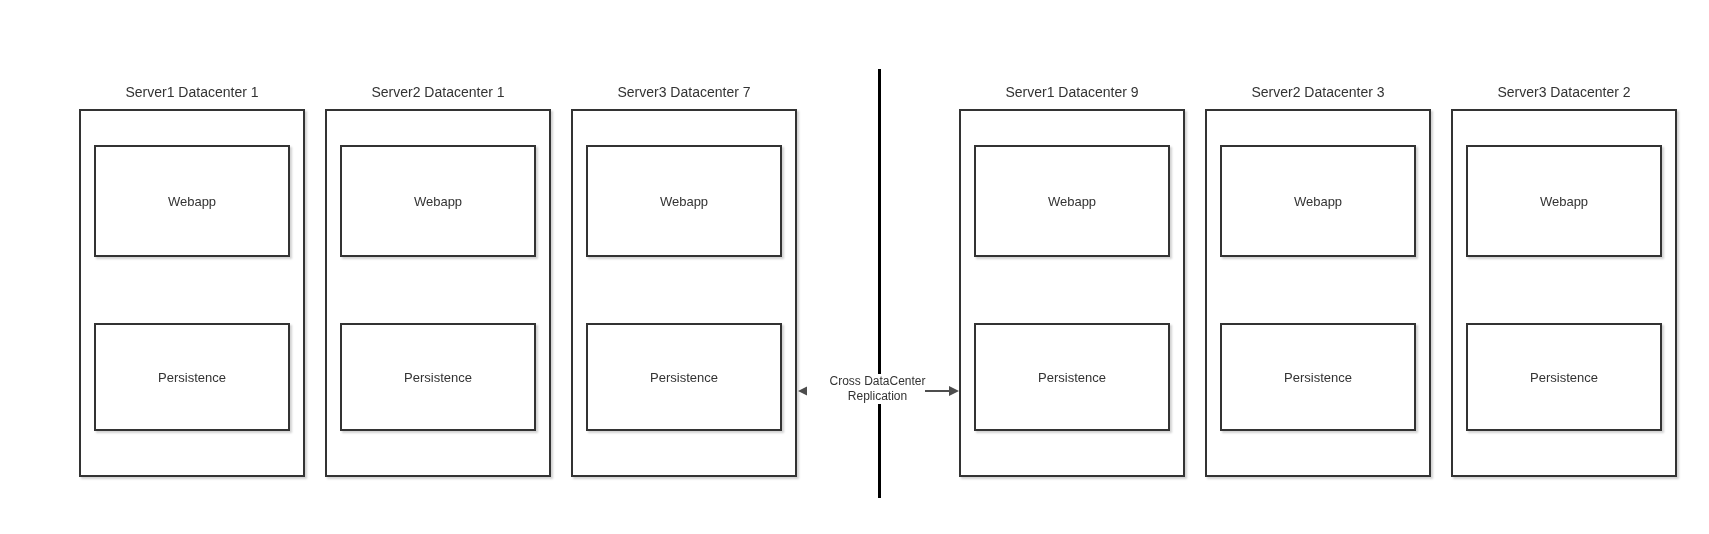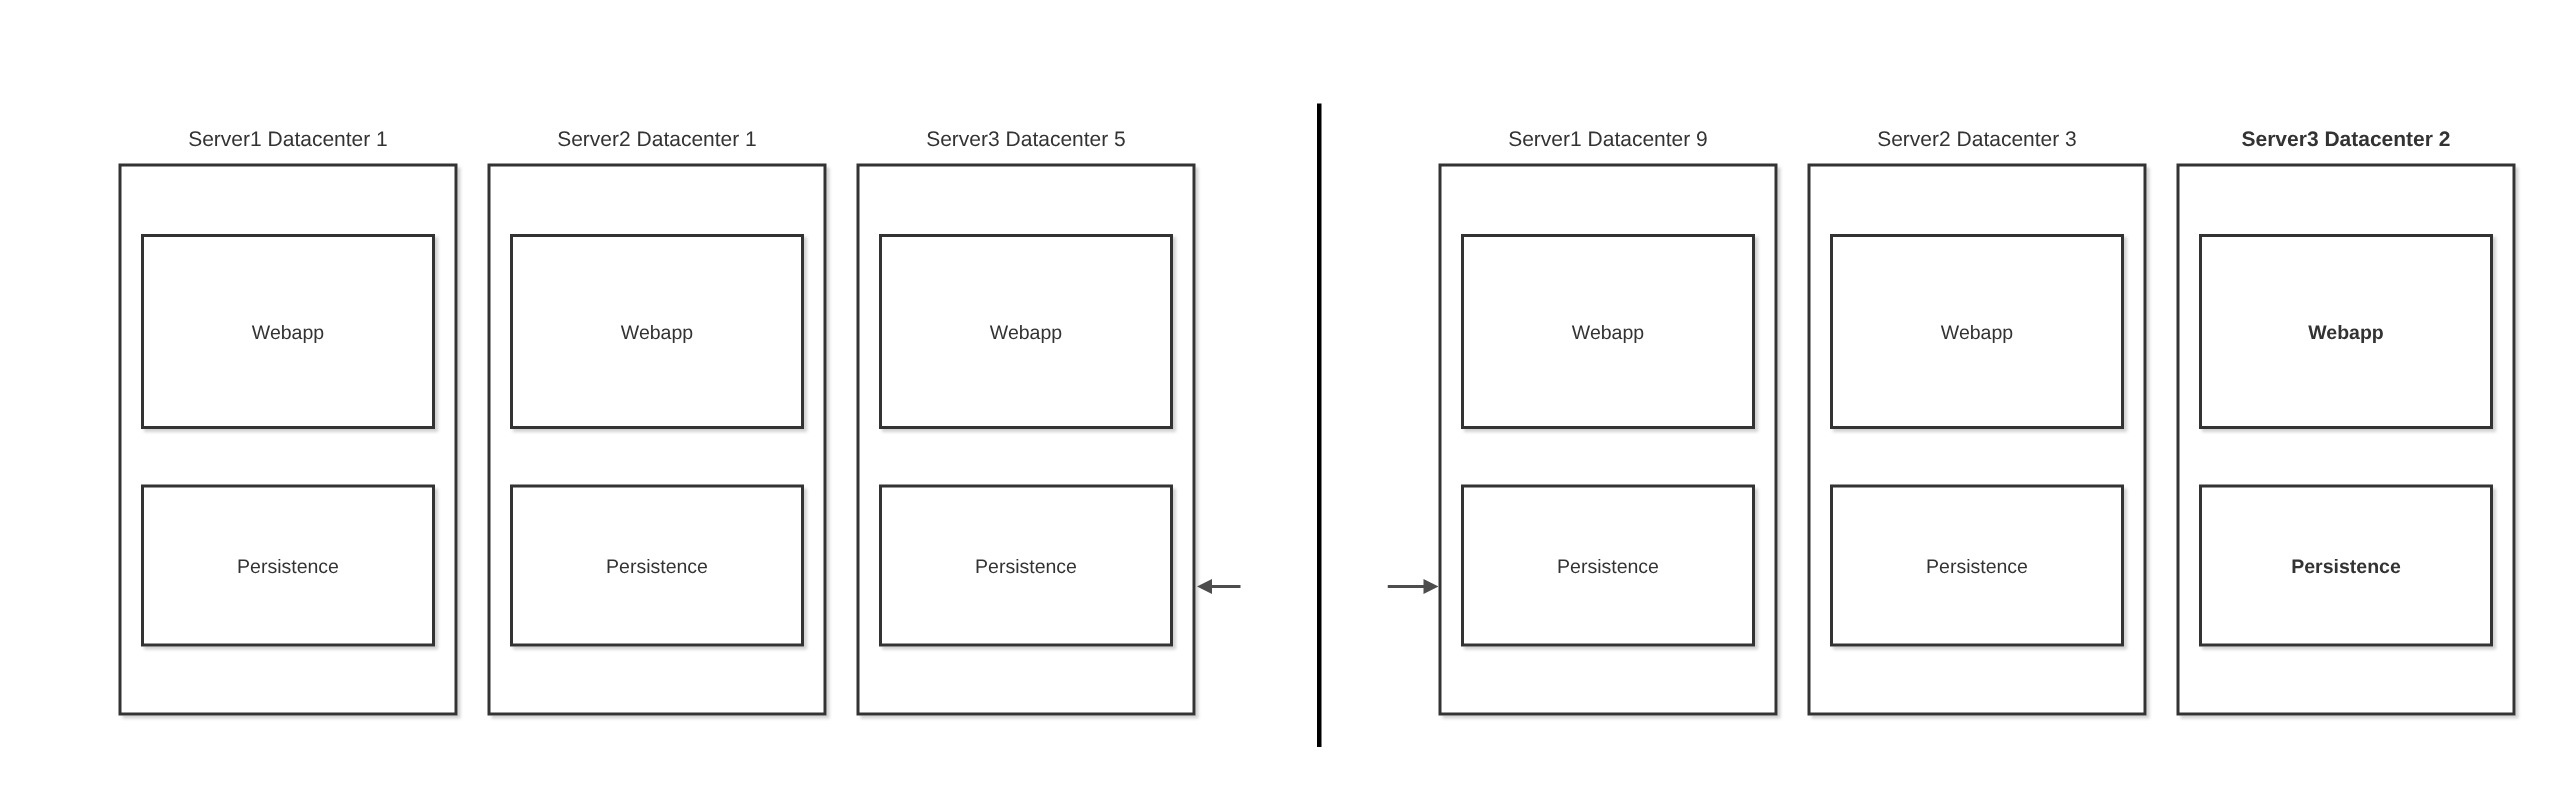--- a/index.html
+++ b/index.html
@@ -37,21 +37,21 @@
   .component{
     position:absolute;
     box-sizing:border-box;
     left:13px;width:196px;
     border:2px solid var(--border);
     background:var(--bg);
     box-shadow:2px 2px 2px rgba(0,0,0,0.18);
     display:flex;align-items:center;justify-content:center;
     font-size:13px;
   }
-  .webapp{top:45px;height:130px;}
+  .webapp{top:34px;height:112px;}
   .persistence{top:212px;height:108px;text-align:right;}
   #divider{
     position:absolute;
     left:878px;top:69px;
     width:3px;height:429px;
     background:var(--divider);
     z-index:1;
   }
   #repl-label{
     position:absolute;
@@ -73,20 +73,24 @@
 
 <div id="canvas">
 
   <div id="divider"></div>
 
   <svg id="arrow-left" class="arrow-svg" width="30" height="14" viewBox="0 0 30 14">
     <line x1="29" y1="7" x2="8" y2="7" stroke="#4d4d4d" stroke-width="2"></line>
     <polygon points="10,2 0,7 10,12" fill="#4d4d4d"></polygon>
   </svg>
 
+  <div id="repl-label">
+    <span>Cross DataCenter</span>
+    <span>Replication</span>
+  </div>
 
   <svg id="arrow-right" class="arrow-svg" width="34" height="14" viewBox="0 0 34 14">
     <line x1="0" y1="7" x2="26" y2="7" stroke="#4d4d4d" stroke-width="2"></line>
     <polygon points="24,2 34,7 24,12" fill="#4d4d4d"></polygon>
   </svg>
 
 <div class="server" style="left: 79px; top: 109px; width: 226px; height: 368px;">
       <div class="server-title">Server1 Datacenter 1</div>
       <div class="component webapp">
         <span class="lbl">Webapp</span>
@@ -98,21 +102,21 @@
     <div class="server" style="left: 325px; top: 109px; width: 226px; height: 368px; text-decoration: underline;">
       <div class="server-title">Server2 Datacenter 1</div>
       <div class="component webapp">
         <span class="lbl">Webapp</span>
       </div>
       <div class="component persistence">
         <span class="lbl">Persistence</span>
       </div>
     </div>
     <div class="server" style="left: 571px; top: 109px; width: 226px; height: 368px;">
-      <div class="server-title">Server3 Datacenter 5</div>
+      <div class="server-title">Server3 Datacenter 7</div>
       <div class="component webapp">
         <span class="lbl">Webapp</span>
       </div>
       <div class="component persistence">
         <span class="lbl">Persistence</span>
       </div>
     </div>
     <div class="server" style="left: 959px; top: 109px; width: 226px; height: 368px;">
       <div class="server-title">Server1 Datacenter 9</div>
       <div class="component webapp">
@@ -124,21 +128,21 @@
     </div>
     <div class="server" style="left: 1205px; top: 109px; width: 226px; height: 368px;">
       <div class="server-title">Server2 Datacenter 3</div>
       <div class="component webapp">
         <span class="lbl">Webapp</span>
       </div>
       <div class="component persistence">
         <span class="lbl">Persistence</span>
       </div>
     </div>
-    <div class="server" style="left: 1451px; top: 109px; width: 226px; height: 368px; font-weight: bold;">
+    <div class="server" style="left: 1451px; top: 109px; width: 226px; height: 368px;">
       <div class="server-title">Server3 Datacenter 2</div>
       <div class="component webapp">
         <span class="lbl">Webapp</span>
       </div>
       <div class="component persistence">
         <span class="lbl">Persistence</span>
       </div>
     </div>
   </div>
 

